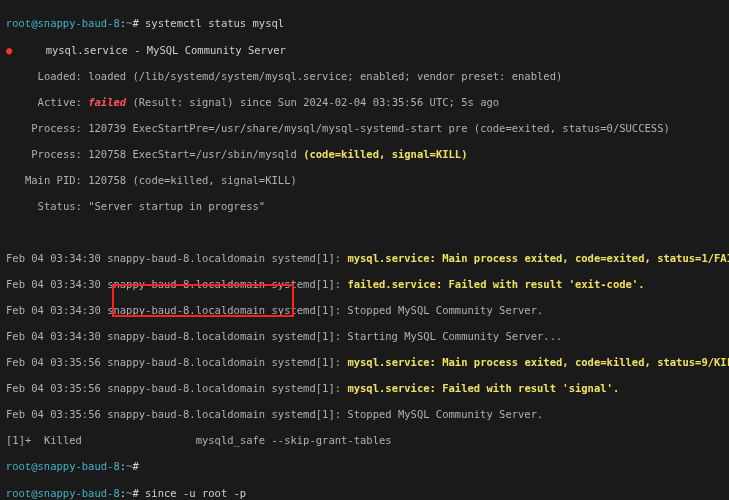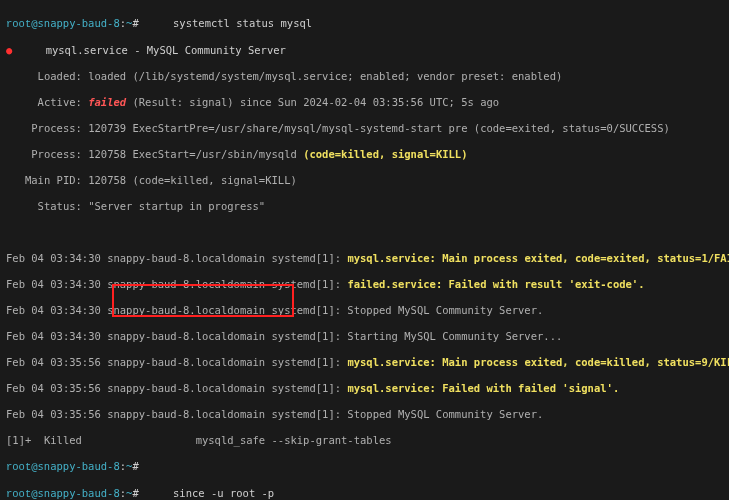--- a/index.html
+++ b/index.html
@@ -17,21 +17,21 @@
     color: #cfcfcf;
     padding: 4px 6px;
     white-space: pre;
     position: relative;
   }
   .prompt-user { color: #44b0c7; font-family: Liberation Mono, monospace; }
   .prompt-at { color: #44b0c7; }
   .prompt-host { color: #44b0c7; }
   .prompt-path { color: #44b0c7; }
   .prompt-sep { color: #cfcfcf; }
-  .cmd { color: #cfcfcf; margin-left: 28px; }
+  .cmd { color: #cfcfcf; }
   .bullet-red { color: #ff3030; }
   .svc-name { color: #cfcfcf; padding-left: 27px; }
   .red-b { color: #ff5656; font-weight: bold; font-style: italic; }
   .yellow-b { color: #f0e060; font-weight: bold; }
   .dim { color: #b0b0b0; }
   .red-box {
     position: absolute;
     border: 2px solid #ff2020;
     pointer-events: none;
   }
@@ -48,21 +48,21 @@
 <span class="line dim">    <span>Process: 120739 ExecStartPre=/usr/share/mysql/mysql-systemd-start pre (code=exited, status=0/SUCCESS)</span></span>
 <span class="line dim">    <span>Process: 120758 ExecStart=/usr/sbin/mysqld </span><span class="yellow-b">(code=killed, signal=KILL)</span></span>
 <span class="line dim">   <span>Main PID: 120758 (code=killed, signal=KILL)</span></span>
 <span class="line dim">     <span>Status: "Server startup in progress"</span></span>
 <span class="line"> </span>
 <span class="line dim"><span>Feb 04 03:34:30 snappy-baud-8.localdomain systemd[1]: </span><span class="yellow-b">mysql.service: Main process exited, code=exited, status=1/FAILURE</span></span>
 <span class="line dim"><span>Feb 04 03:34:30 snappy-baud-8.localdomain systemd[1]: </span><span class="yellow-b">failed.service: Failed with result 'exit-code'.</span></span>
 <span class="line dim">Feb 04 03:34:30 snappy-baud-8.localdomain systemd[1]: Stopped MySQL Community Server.</span>
 <span class="line dim">Feb 04 03:34:30 snappy-baud-8.localdomain systemd[1]: Starting MySQL Community Server...</span>
 <span class="line dim"><span>Feb 04 03:35:56 snappy-baud-8.localdomain systemd[1]: </span><span class="yellow-b">mysql.service: Main process exited, code=killed, status=9/KILL</span></span>
-<span class="line dim"><span>Feb 04 03:35:56 snappy-baud-8.localdomain systemd[1]: </span><span class="yellow-b">mysql.service: Failed with failed 'signal'.</span></span>
+<span class="line dim"><span>Feb 04 03:35:56 snappy-baud-8.localdomain systemd[1]: </span><span class="yellow-b">mysql.service: Failed with result 'signal'.</span></span>
 <span class="line dim">Feb 04 03:35:56 snappy-baud-8.localdomain systemd[1]: Stopped MySQL Community Server.</span>
 <span class="line dim">[1]+  Killed                  mysqld_safe --skip-grant-tables</span>
 <span class="line"><span class="prompt-user">root</span><span class="prompt-at">@</span><span class="prompt-host">snappy-baud-8</span><span class="prompt-sep">:</span><span class="prompt-path">~</span><span class="prompt-sep">#</span></span>
 <span class="line"><span class="prompt-user">root</span><span class="prompt-at">@</span><span class="prompt-host">snappy-baud-8</span><span class="prompt-sep">:</span><span class="prompt-path">~</span><span class="prompt-sep">#</span> <span class="cmd">since -u root -p</span></span>
 
 
 
 
 
 

